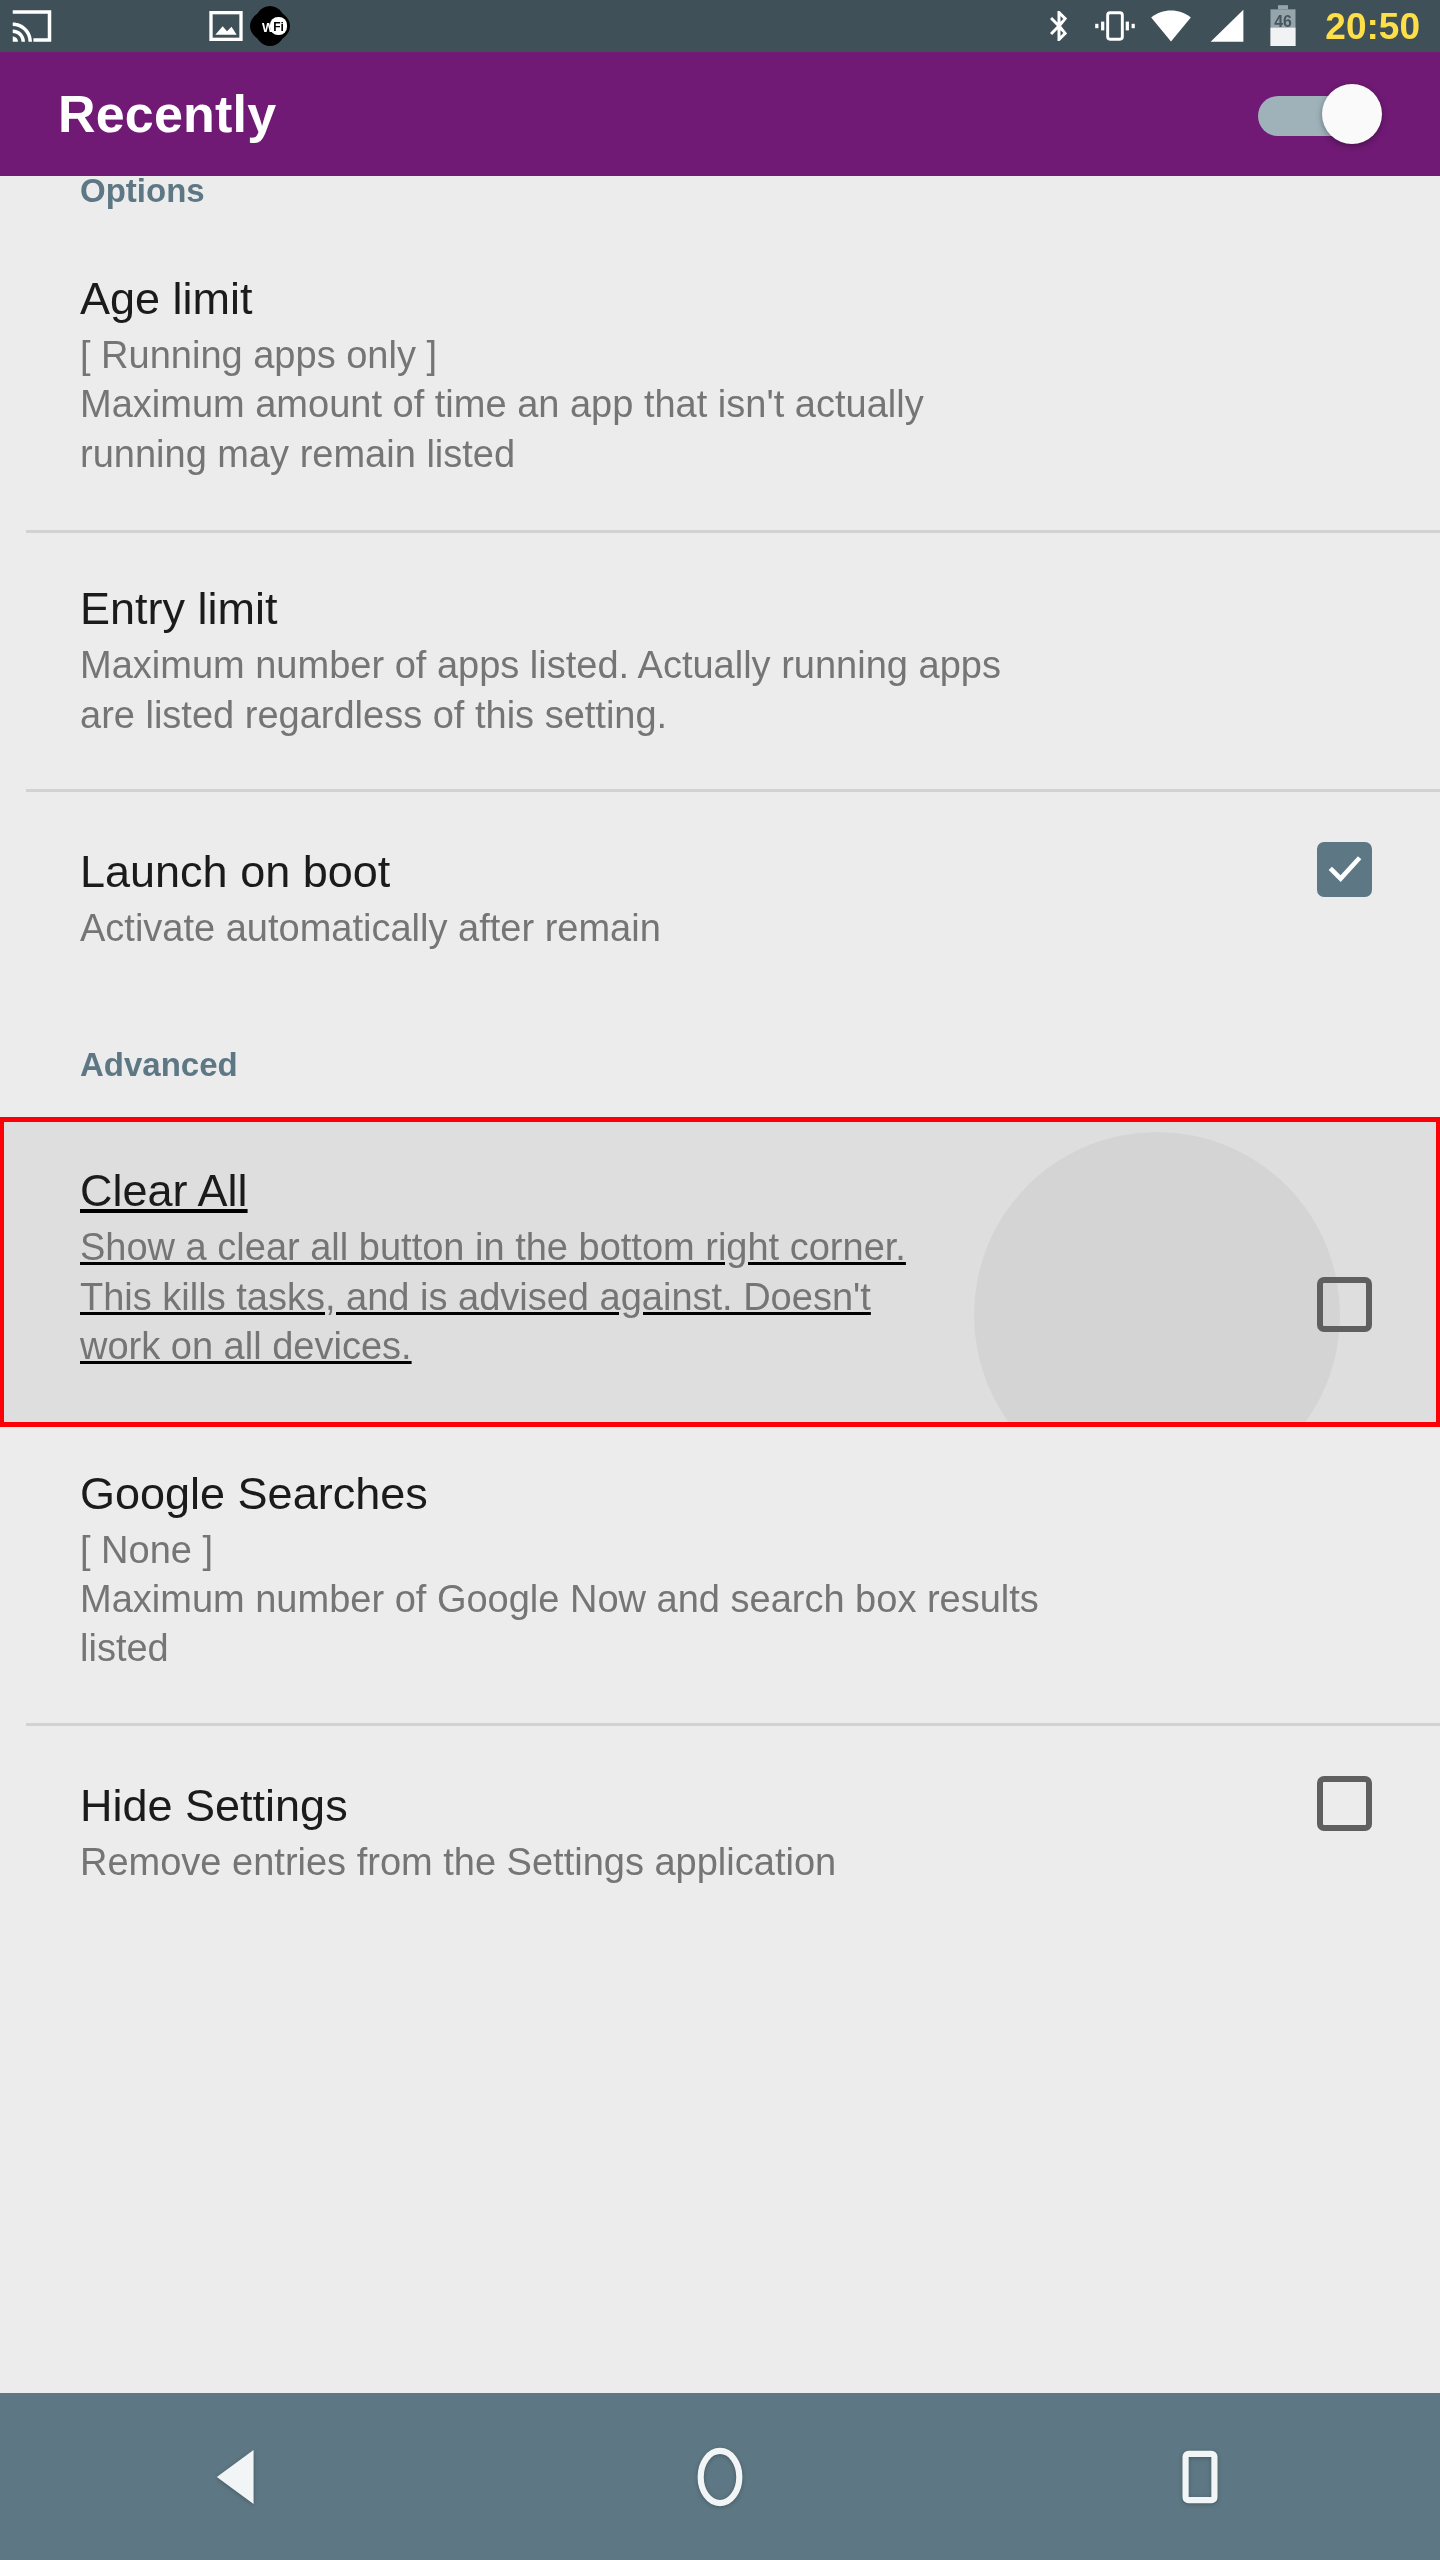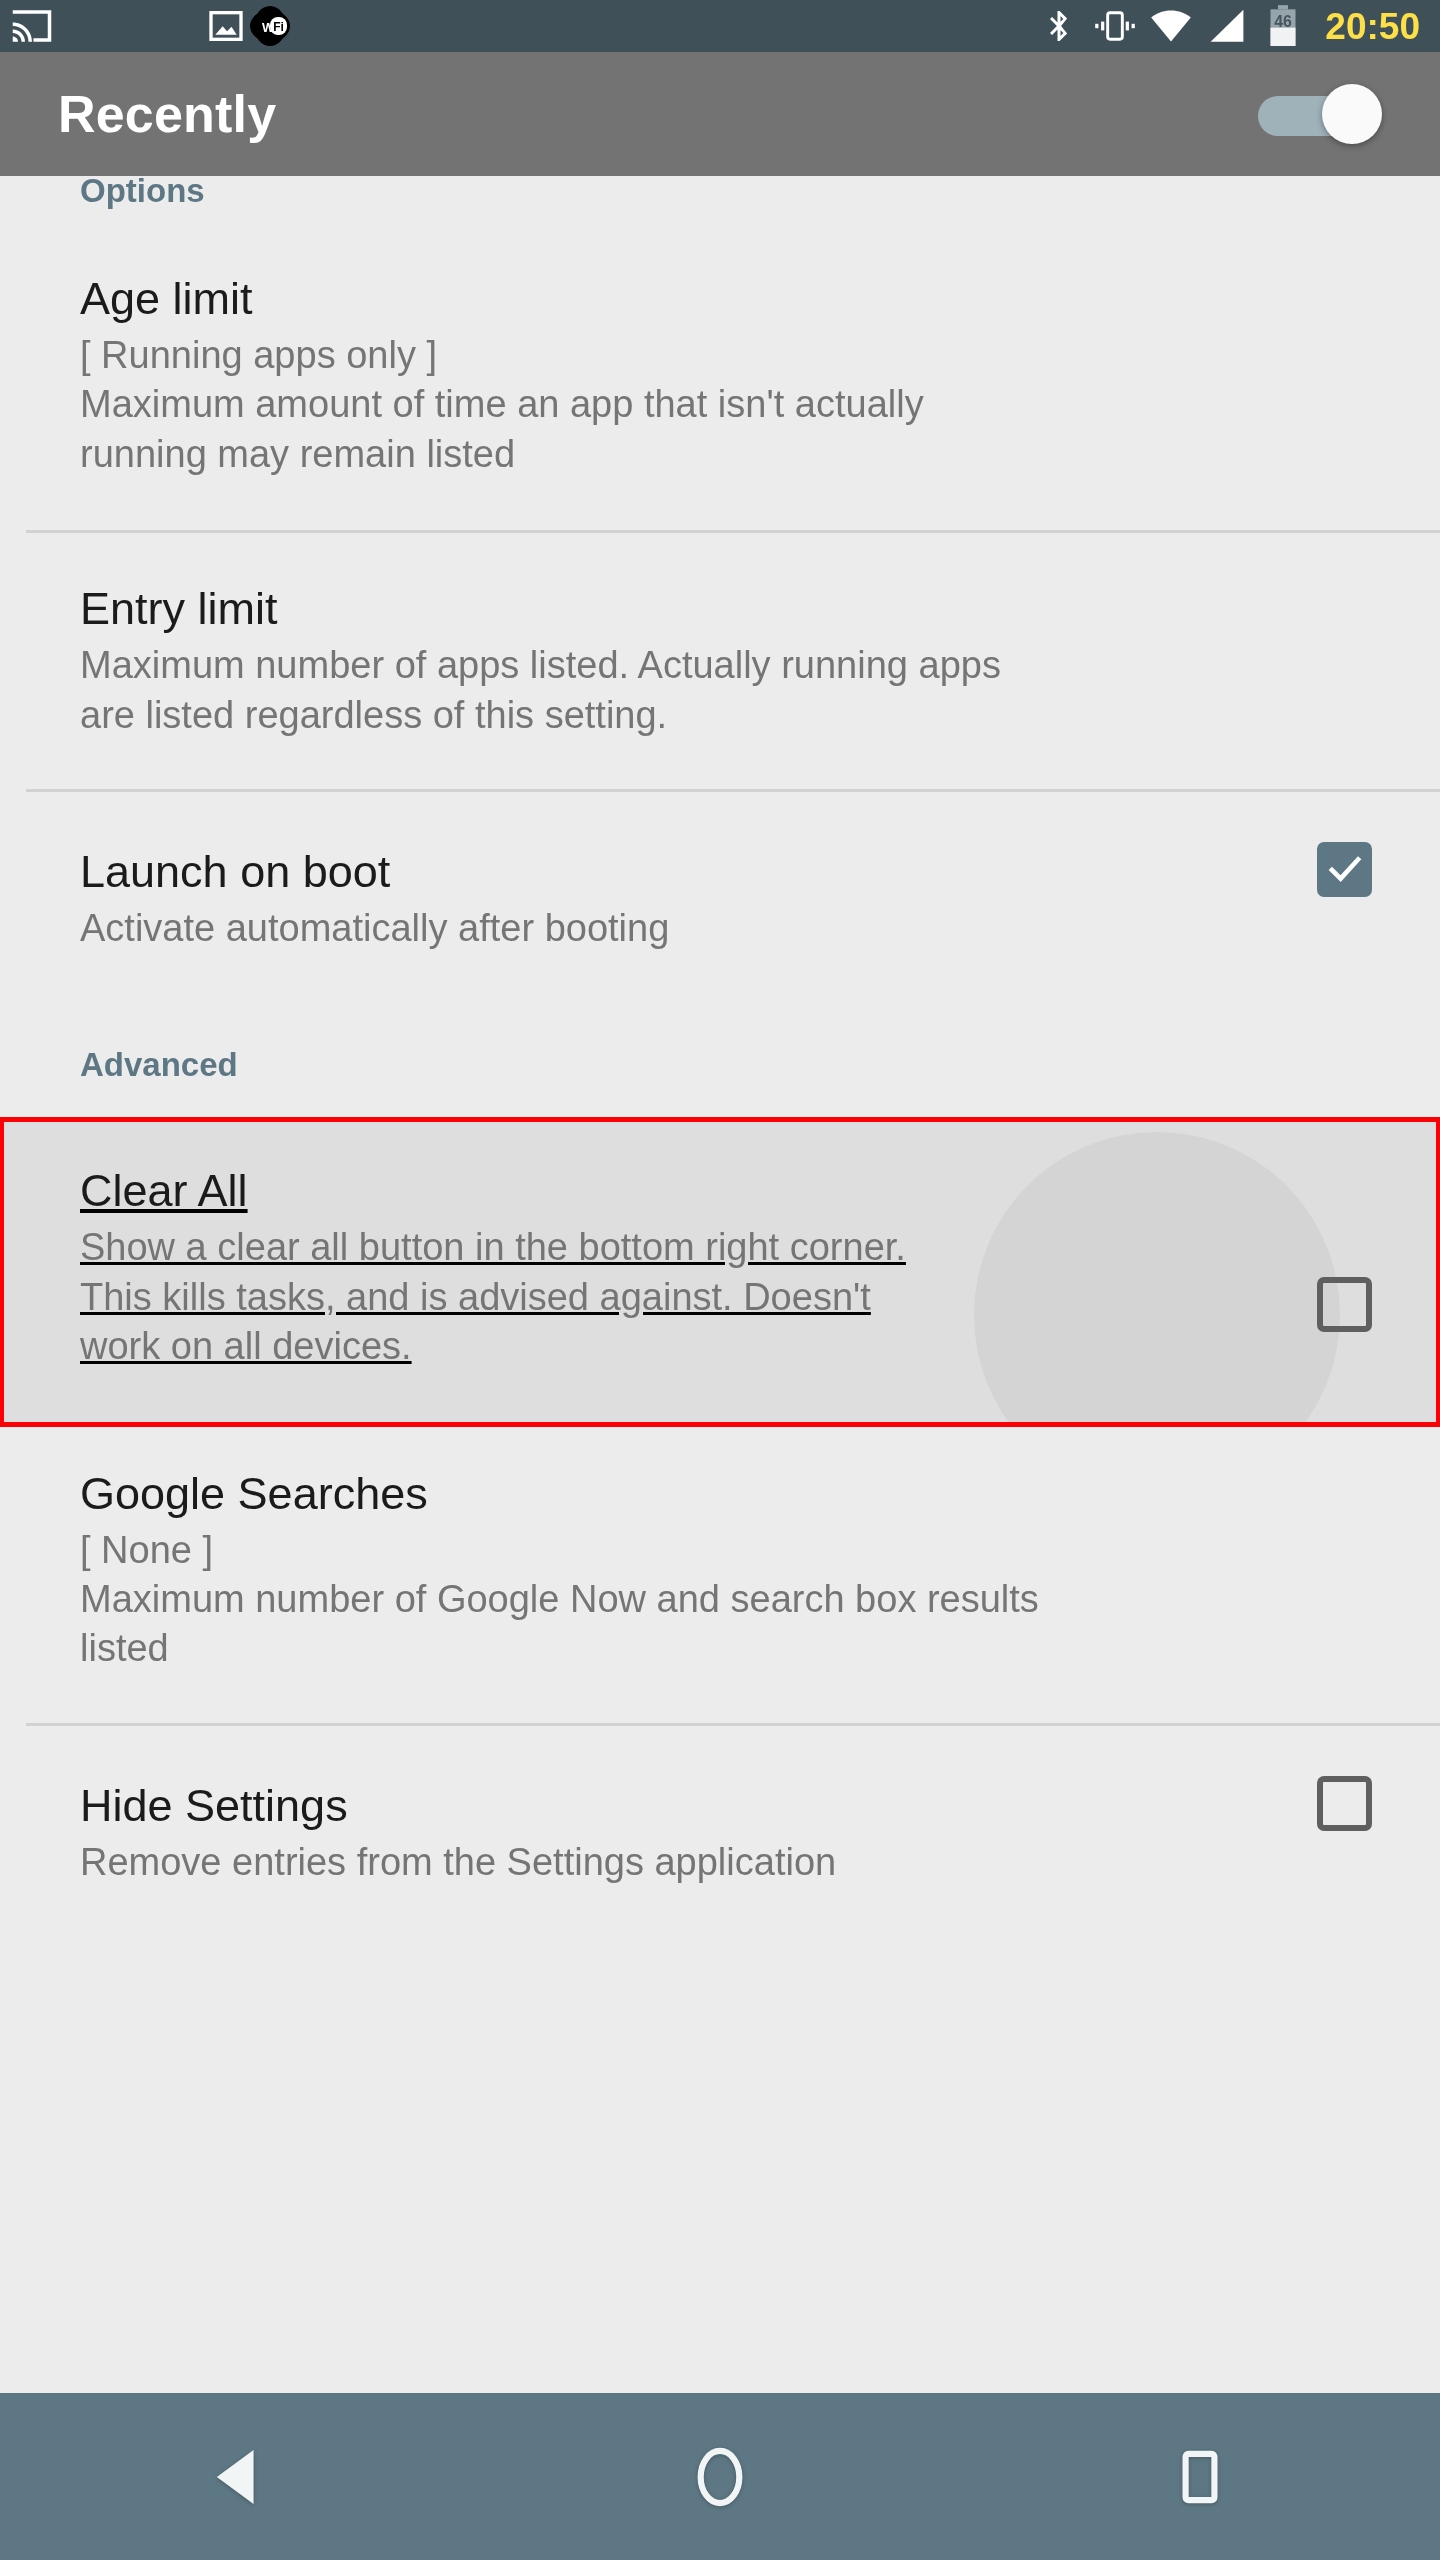--- a/index.html
+++ b/index.html
@@ -21,21 +21,21 @@
   .sb-icon { width:44px; height:44px; display:flex; align-items:center; justify-content:center; }
   .sb-icon svg { display:block; }
   #status-clock {
     color:#fde047; font-size:37px; font-weight:bold; letter-spacing:0px;
     margin-left:8px; line-height:1;
   }
 
   
   #app-bar {
     position:absolute; top:52px; left:0; width:1440px; height:124px;
-    background:#737373; display:flex; align-items:center;
+    background:#701a75; display:flex; align-items:center;
   }
   #app-title {
     color:#ffffff; font-size:52px; font-weight:bold; padding-left:58px;
     letter-spacing:0.2px; line-height:1;
   }
   #app-toggle {
     position:absolute; right:58px; top:50%; transform:translateY(-50%);
     width:124px; height:52px;
   }
   #app-toggle .track {
@@ -218,21 +218,21 @@
       <div class="pref-summary">
         <span class="line">Maximum number of apps listed. Actually running apps</span>
         <span class="line">are listed regardless of this setting.</span>
       </div>
     </div>
     <div class="divider" style="margin-top:49px;"></div>
 
     <div class="pref-row" style="padding-top:57px;">
       <div class="pref-title">Launch on boot</div>
       <div class="pref-summary">
-        <span class="line">Activate automatically after booting</span>
+        <span class="line">Activate automatically after remain</span>
       </div>
       <div class="checkbox checked" style="top:50px;">
         <svg width="42" height="42" viewBox="0 0 24 24">
           <path fill="none" stroke="#ffffff" stroke-width="2.6" stroke-linecap="square" d="M4.5,12.5 L9.5,17.5 L19.5,6.5"></path>
         </svg>
       </div>
     </div>
 
     <div class="section-header" style="padding-top:93px;">Advanced</div>
 

